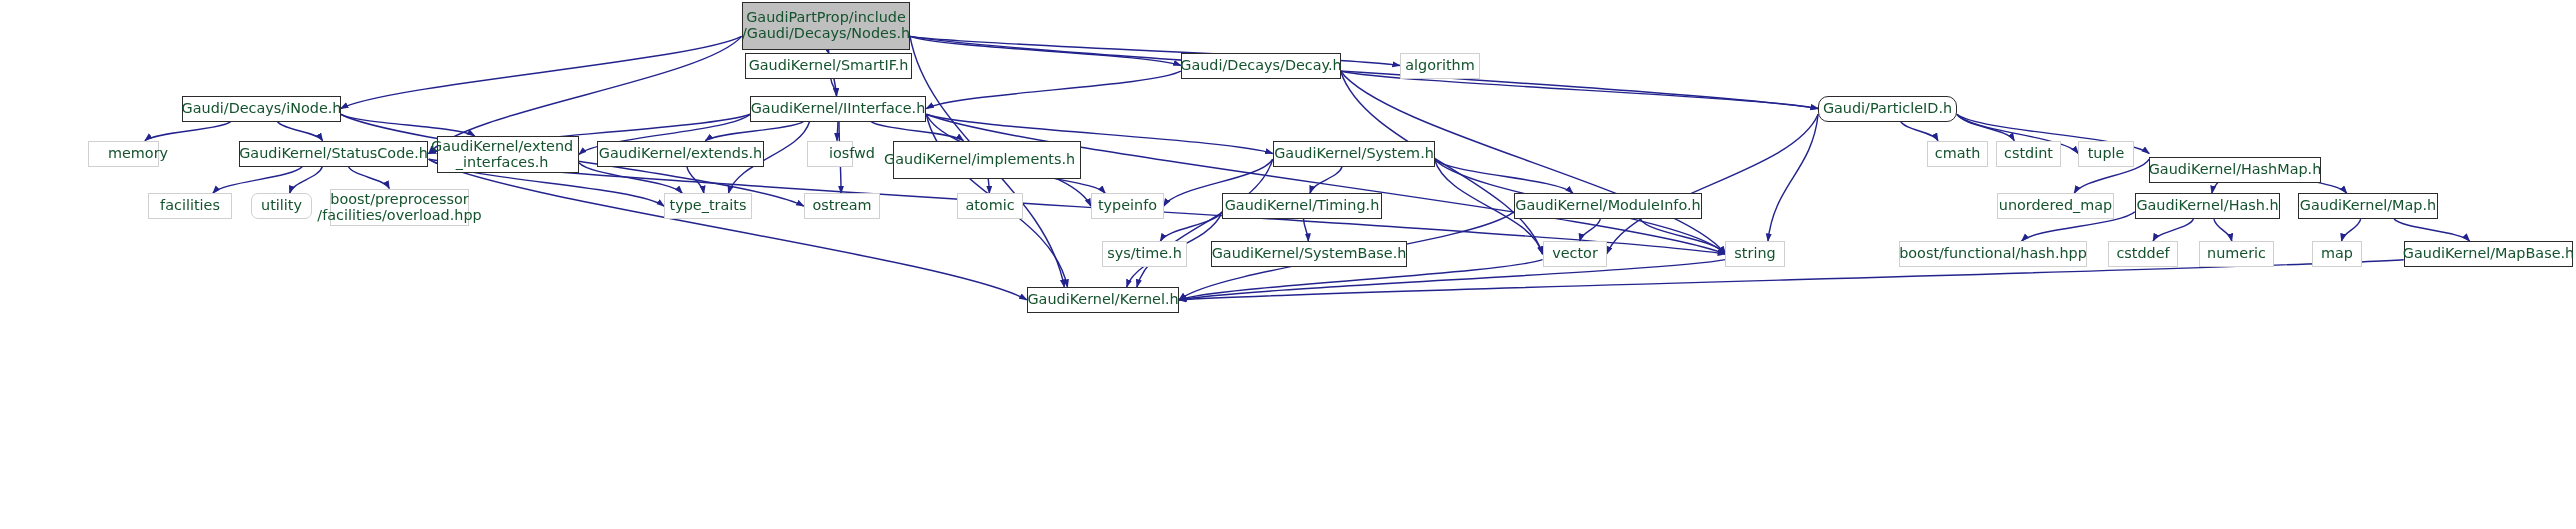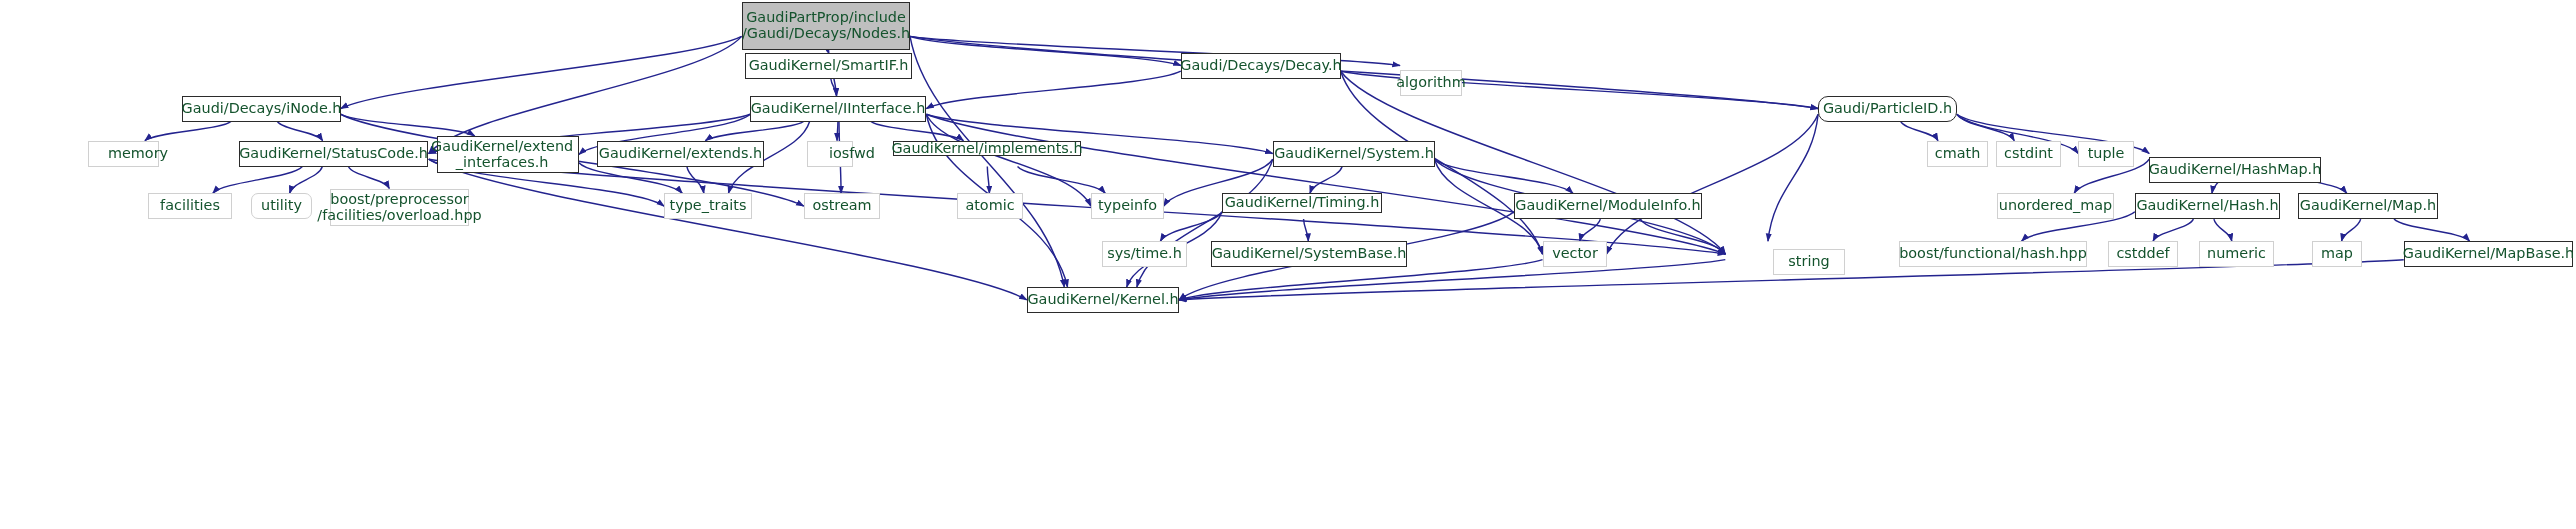--- a/index.html
+++ b/index.html
@@ -91,53 +91,53 @@
         <path d="M2512,271.44 C2358.4,281.82249897517585 1385.6,303.11750102482415 1232,313.5" marker-end="url(#ah)"></path>
         <path d="M1612,271.44 C1566.4,286.4527428821441 1277.6,298.4872571178559 1232,313.5" marker-end="url(#ah)"></path>
         <path d="M1803,271.44 C1734.48,284.25967324058166 1300.52,300.68032675941834 1232,313.5" marker-end="url(#ah)"></path>
       </g>
   </svg>
   <div id="node-layer">
       <div class="nodebox nb-root" style="left: 742px; top: 1.9px; width: 168px; height: 48px;"><span class="nlabel">GaudiPartProp/include
 /Gaudi/Decays/Nodes.h</span></div>
       <div class="nodebox nb-solid" style="left: 745px; top: 53px; width: 167px; height: 26px; text-align: center;"><span class="nlabel">GaudiKernel/SmartIF.h</span></div>
       <div class="nodebox nb-solid" style="left: 1181px; top: 53px; width: 160px; height: 26px;"><span class="nlabel">Gaudi/Decays/Decay.h</span></div>
-      <div class="nodebox nb-light" style="left: 1400px; top: 70px; width: 62px; height: 26px;"><span class="nlabel">algorithm</span></div>
+      <div class="nodebox nb-light" style="left: 1400px; top: 53px; width: 80px; height: 26px;"><span class="nlabel">algorithm</span></div>
       <div class="nodebox nb-solid" style="left: 182px; top: 96px; width: 159px; height: 26px;"><span class="nlabel">Gaudi/Decays/iNode.h</span></div>
       <div class="nodebox nb-solid" style="left: 750px; top: 96px; width: 176px; height: 26px;"><span class="nlabel">GaudiKernel/IInterface.h</span></div>
       <div class="nodebox nb-solid" style="left: 1818px; top: 96px; width: 139px; height: 26px; border-radius: 10px;"><span class="nlabel">Gaudi/ParticleID.h</span></div>
       <div class="nodebox nb-light" style="left: 88px; top: 141px; width: 71px; height: 26px; padding-left: 29px;"><span class="nlabel">memory</span></div>
       <div class="nodebox nb-solid" style="left: 239px; top: 141px; width: 189px; height: 26px;"><span class="nlabel">GaudiKernel/StatusCode.h</span></div>
       <div class="nodebox nb-solid" style="left: 437px; top: 136px; width: 142px; height: 37px; justify-content: flex-end;"><span class="nlabel">GaudiKernel/extend
 _interfaces.h</span></div>
       <div class="nodebox nb-solid" style="left: 597px; top: 141px; width: 167px; height: 26px;"><span class="nlabel">GaudiKernel/extends.h</span></div>
       <div class="nodebox nb-light" style="left: 807px; top: 141px; width: 36px; height: 26px; padding-left: 44px;"><span class="nlabel">iosfwd</span></div>
-      <div class="nodebox nb-solid" style="left: 893px; top: 141px; width: 188px; height: 15px;"><span class="nlabel">GaudiKernel/implements.h</span></div>
+      <div class="nodebox nb-solid" style="left: 893px; top: 141px; width: 188px; height: 38px; justify-content: flex-end;"><span class="nlabel">GaudiKernel/implements.h</span></div>
       <div class="nodebox nb-solid" style="left: 1273px; top: 141px; width: 162px; height: 26px;"><span class="nlabel">GaudiKernel/System.h</span></div>
       <div class="nodebox nb-light" style="left: 1917px; top: 141px; width: 61px; height: 26px; margin-left: 10px;"><span class="nlabel">cmath</span></div>
       <div class="nodebox nb-light" style="left: 1996px; top: 141px; width: 65px; height: 26px;"><span class="nlabel">cstdint</span></div>
       <div class="nodebox nb-light" style="left: 2078px; top: 141px; width: 56px; height: 26px;"><span class="nlabel">tuple</span></div>
       <div class="nodebox nb-solid" style="left: 2149px; top: 141px; width: 172px; height: 26px; margin-top: 16px;"><span class="nlabel">GaudiKernel/HashMap.h</span></div>
       <div class="nodebox nb-light" style="left: 148px; top: 193px; width: 84px; height: 26px;"><span class="nlabel">facilities</span></div>
       <div class="nodebox nb-light" style="left: 251px; top: 193px; width: 61px; height: 26px; border-radius: 7px;"><span class="nlabel">utility</span></div>
       <div class="nodebox nb-light" style="left: 330px; top: 189px; width: 139px; height: 37px;"><span class="nlabel">boost/preprocessor
 /facilities/overload.hpp</span></div>
       <div class="nodebox nb-light" style="left: 664px; top: 193px; width: 88px; height: 26px;"><span class="nlabel">type_traits</span></div>
       <div class="nodebox nb-light" style="left: 804px; top: 193px; width: 76px; height: 26px;"><span class="nlabel">ostream</span></div>
       <div class="nodebox nb-light" style="left: 957px; top: 193px; width: 66px; height: 26px;"><span class="nlabel">atomic</span></div>
       <div class="nodebox nb-light" style="left: 1091px; top: 193px; width: 73px; height: 26px;"><span class="nlabel">typeinfo</span></div>
-      <div class="nodebox nb-solid" style="left: 1222px; top: 193px; width: 160px; height: 20px;"><span class="nlabel">GaudiKernel/Timing.h</span></div>
+      <div class="nodebox nb-solid" style="left: 1222px; top: 193px; width: 160px; height: 26px;"><span class="nlabel">GaudiKernel/Timing.h</span></div>
       <div class="nodebox nb-solid" style="left: 1514px; top: 193px; width: 188px; height: 26px;"><span class="nlabel">GaudiKernel/ModuleInfo.h</span></div>
       <div class="nodebox nb-light" style="left: 1997px; top: 193px; width: 117px; height: 26px;"><span class="nlabel">unordered_map</span></div>
       <div class="nodebox nb-solid" style="left: 2135px; top: 193px; width: 145px; height: 26px;"><span class="nlabel">GaudiKernel/Hash.h</span></div>
       <div class="nodebox nb-solid" style="left: 2298px; top: 193px; width: 140px; height: 26px;"><span class="nlabel">GaudiKernel/Map.h</span></div>
       <div class="nodebox nb-light" style="left: 1102px; top: 241px; width: 85px; height: 26px;"><span class="nlabel">sys/time.h</span></div>
       <div class="nodebox nb-solid" style="left: 1211px; top: 241px; width: 196px; height: 26px;"><span class="nlabel">GaudiKernel/SystemBase.h</span></div>
       <div class="nodebox nb-light" style="left: 1543px; top: 241px; width: 64px; height: 26px;"><span class="nlabel">vector</span></div>
-      <div class="nodebox nb-light" style="left: 1725px; top: 249px; width: 72px; height: 26px; margin-left: 48px;"><span class="nlabel">string</span></div>
+      <div class="nodebox nb-light" style="left: 1725px; top: 241px; width: 60px; height: 26px;"><span class="nlabel">string</span></div>
       <div class="nodebox nb-light" style="left: 1899px; top: 241px; width: 188px; height: 26px;"><span class="nlabel">boost/functional/hash.hpp</span></div>
       <div class="nodebox nb-light" style="left: 2108px; top: 241px; width: 70px; height: 26px;"><span class="nlabel">cstddef</span></div>
       <div class="nodebox nb-light" style="left: 2199px; top: 241px; width: 75px; height: 26px;"><span class="nlabel">numeric</span></div>
       <div class="nodebox nb-light" style="left: 2312px; top: 241px; width: 50px; height: 26px;"><span class="nlabel">map</span></div>
       <div class="nodebox nb-solid" style="left: 2404px; top: 241px; width: 169px; height: 26px;"><span class="nlabel">GaudiKernel/MapBase.h</span></div>
       <div class="nodebox nb-solid" style="left: 1027px; top: 287px; width: 152px; height: 26px;"><span class="nlabel">GaudiKernel/Kernel.h</span></div>
     </div>
 </div>
 
 

